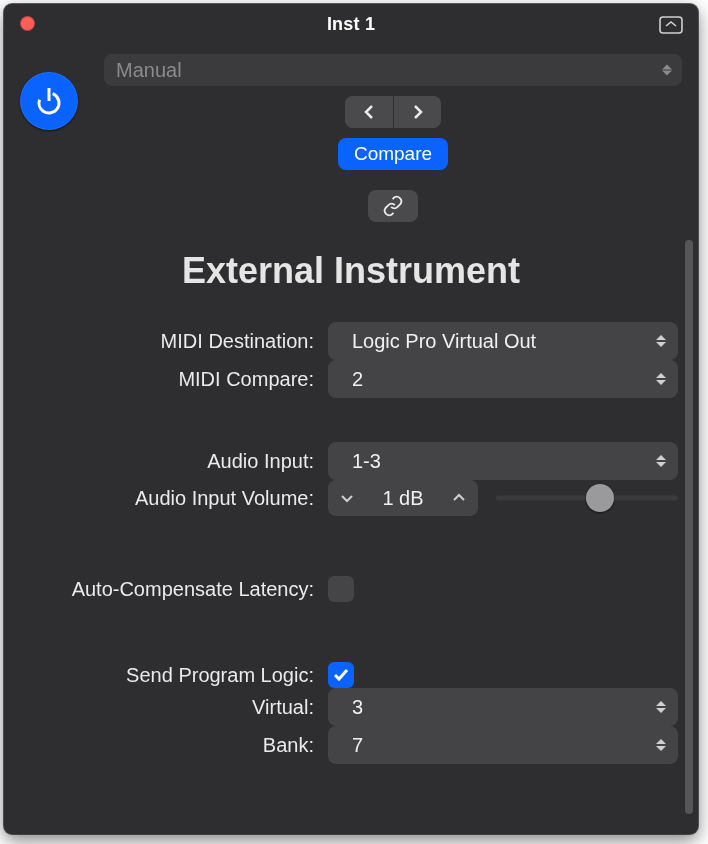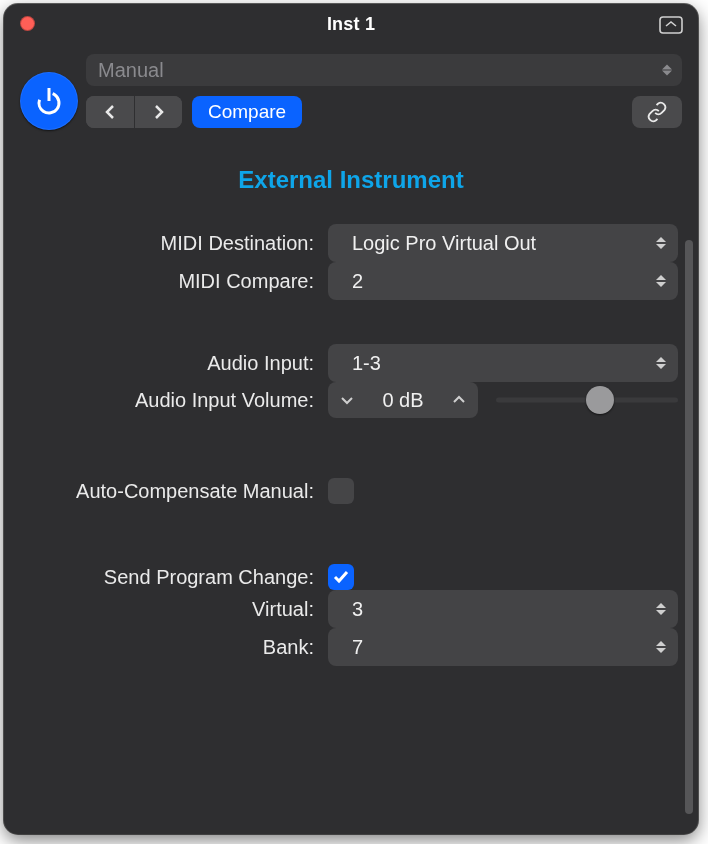--- a/index.html
+++ b/index.html
@@ -8,21 +8,21 @@
     height: 844px;
     background: #fff;
     font-family: -apple-system, "Helvetica Neue", Arial, sans-serif;
     overflow: hidden;
   }
   .window {
     width: 694px;
     height: 830px;
     margin: 4px;
     background: #2e2e30;
-    border-radius: 14px;
+    border-radius: 8px;
     position: relative;
     box-shadow: 0 0 0 1px rgba(0,0,0,.6), 0 6px 18px rgba(0,0,0,.5);
     color: #f0f0f0;
     overflow: hidden;
   }
   .titlebar {
     height: 40px;
     display: flex;
     align-items: center;
     position: relative;
@@ -48,21 +48,21 @@
     right: 14px; top: 9px;
     width: 26px; height: 22px;
     color: #d8d8d8;
   }
   .titlebar-right svg { width: 26px; height: 22px; }
 
   .header-row {
     display: flex;
     align-items: flex-start;
     padding: 10px 16px 0 16px;
-    gap: 8px;
+    gap: 26px;
   }
   .power-col {
     display: flex;
     flex-direction: column;
     justify-content: center;
     height: 84px;
   }
   .power-btn {
     width: 58px; height: 58px;
     border-radius: 50%;
@@ -103,20 +103,21 @@
     border-left: 5px solid transparent;
     border-right: 5px solid transparent;
   }
   .chevup { border-bottom: 5px solid currentColor; }
   .chevdn { border-top: 5px solid currentColor; }
 
   .row2 {
     display: flex;
     align-items: center;
     gap: 10px;
+    flex-direction: column;
   }
   .nav-seg {
     display: flex;
     background: #4a4a4c;
     border-radius: 8px;
     overflow: hidden;
   }
   .nav-seg button {
     width: 48px; height: 32px;
     background: #4a4a4c;
@@ -147,23 +148,23 @@
     display: flex; align-items: center; justify-content: center;
     cursor: pointer;
   }
   .link-btn svg { width: 22px; height: 22px; stroke: #e8e8e8; fill: none; }
 
   .content {
     padding: 28px 14px 0 14px;
   }
   .content-title {
     text-align: center;
-    font-size: 24px;
+    font-size: 36px;
     font-weight: 700;
-    color: #0ea5e9;
+    color: #e5e5e5;
     margin-bottom: 30px;
   }
   .form {
     display: grid;
     grid-template-columns: 310px 350px;
     align-items: center;
   }
   .form-label {
     text-align: right;
     padding-right: 14px;
@@ -361,45 +362,45 @@
       </div>
 
       <div class="form-label">Audio Input Volume:</div>
       <div class="stepper-row">
         <div class="stepper">
           <span class="step-btn">
             <svg viewBox="0 0 14 10">
                 <path d="M2 3l5 5 5-5"></path>
               </svg>
           </span>
-          <span class="value">0 dB</span>
+          <span class="value">1 dB</span>
           <span class="step-btn">
             <svg viewBox="0 0 14 10">
                 <path d="M2 7l5-5 5 5"></path>
               </svg>
           </span>
         </div>
         <div class="slider">
           <div class="slider-track"></div>
           <div class="slider-thumb"></div>
         </div>
       </div>
 
       <div class="gap-row-sm"></div>
         <div></div>
 
-      <div class="form-label">Auto-Compensate Manual:</div>
+      <div class="form-label">Auto-Compensate Latency:</div>
       <div>
         <div class="checkbox unchecked"></div>
       </div>
 
       <div class="gap-row-sm"></div>
         <div></div>
 
-      <div class="form-label">Send Program Change:</div>
+      <div class="form-label">Send Program Logic:</div>
       <div>
         <div class="checkbox checked">
           <svg viewBox="0 0 18 16">
               <path d="M3 8l4 4 8-9"></path>
             </svg>
         </div>
       </div>
 
       <div class="form-label">Virtual:</div>
       <div class="select">

